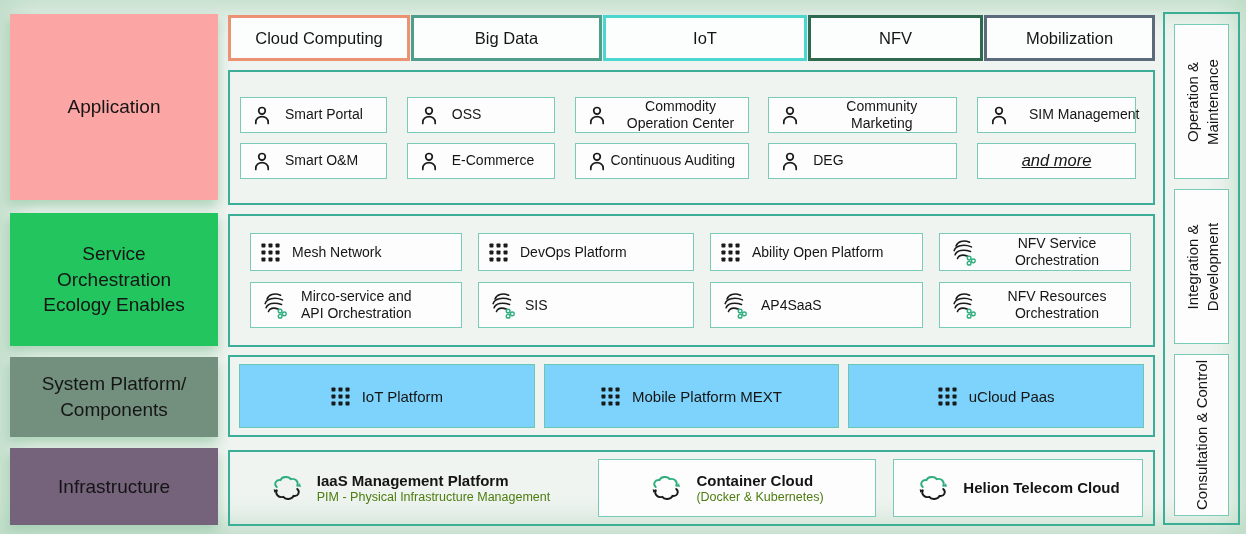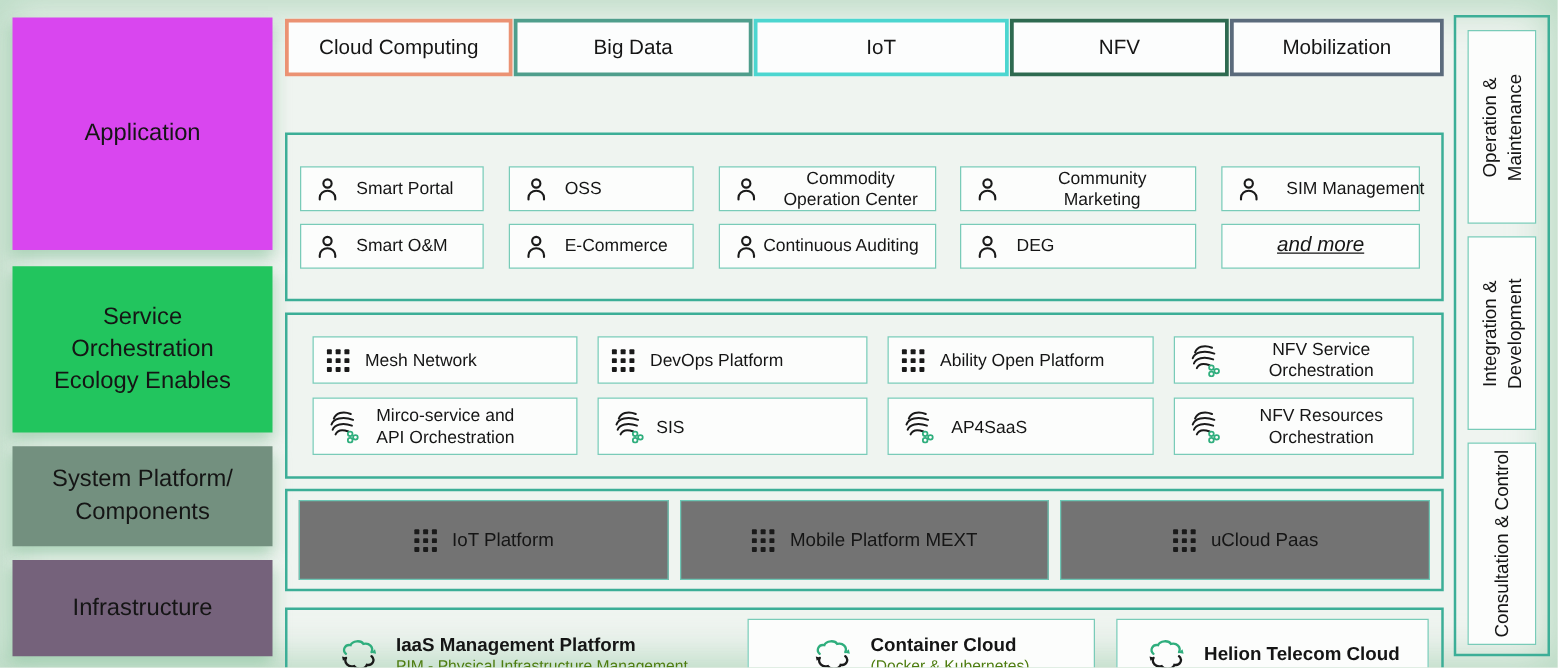--- a/index.html
+++ b/index.html
@@ -23,42 +23,42 @@
   
   .main{position:absolute;left:228px;top:0;width:927px;height:534px}
   .chips{position:absolute;top:15px;left:0;width:100%;display:flex;justify-content:space-between}
   .chip{
     height:46px;box-sizing:border-box;border:3px solid #888;background:#fcfdfd;
     display:flex;align-items:center;justify-content:center;font-size:16.5px;
   }
   .cw0{width:182px}.cw1{width:191px}.cw2{width:204px}.cw3{width:175px}.cw4{width:171px}
   .container{
     position:absolute;left:0;width:100%;box-sizing:border-box;
-    border:2px solid #3cae97;background:transparent;margin-top:36px;
+    border:2px solid #3cae97;background:transparent;
   }
   #c-app{top:70px;height:135px;display:flex;flex-direction:column;justify-content:center;gap:10px;padding:0 17px 0 10px}
   #c-orch{top:214px;height:133px;display:flex;flex-direction:column;justify-content:center;gap:11px;padding:0 22px 0 20px}
   #c-plat{top:355px;height:82px;display:flex;gap:9px;padding:7px 9px}
   #c-infra{top:450px;height:76px;border-width:2.5px;display:flex;justify-content:space-between;align-items:center;padding:20px 10px}
   .irow{display:flex;justify-content:space-between}
   .item{
     box-sizing:border-box;border:1.5px solid #79cbb8;background:#fcfdfc;
     display:flex;align-items:center;gap:12px;padding:0 6px 0 10px;
     font-size:14px;height:36px;line-height:1.2;
   }
   .aw0{width:147px}.aw1{width:148px}.aw2{width:174px}.aw3{width:189px}.aw4{width:159px}
   .ow0{width:212px}.ow1{width:216px}.ow2{width:213px}.ow3{width:192px}
   .orow1 .item{height:38px}
   .orow2 .item{height:46px}
   .lbl{white-space:nowrap}
   .lbl.c{flex:1;text-align:center;white-space:pre-line}
   .lbl.pre{white-space:pre-line}
   .item.and-more{justify-content:center;font-style:italic;text-decoration:underline;font-size:16.5px;padding:0}
   .pitem{
-    flex:1;box-sizing:border-box;border:1.5px solid #6cc6b4;background:#737373;
+    flex:1;box-sizing:border-box;border:1.5px solid #6cc6b4;background:#7dd3fc;
     display:flex;align-items:center;justify-content:center;gap:12px;font-size:15px;
   }
   .fitem{display:flex;align-items:center;justify-content:center;gap:13px;box-sizing:border-box;height:58px}
   .fitem.boxed{border:1.5px solid #79cbb8;background:#fcfdfc}
   .fw0{width:340px}.fw1{width:278px}.fw2{width:250px}
   .ftxt{display:flex;flex-direction:column;line-height:1.2;text-align:left}
   .ftitle{font-weight:bold;font-size:15px}
   .ftitle.plain{font-weight:bold}
   .fsub{font-size:12.5px;color:#4d7c0f}
   
@@ -123,21 +123,21 @@
       <path d="M7 13 C3.5 10 6 4.5 11 5.5 C12.5 1.5 20 1 22 4.5 C27 3 31 7.5 29 11.5" fill="none" stroke="#2fae7d" stroke-width="2" stroke-linecap="round"></path>
       <path d="M32 9 l-3.4 3 l4.4 1 z" fill="#2fae7d"></path>
       <path d="M29 15 C32.5 18 30 23.5 25 22.5 C23.5 26.5 16 27 14 23.5 C9 25 5 20.5 7 16.5" fill="none" stroke="#1a1a1a" stroke-width="2" stroke-linecap="round"></path>
       <path d="M4.4 19 l3.6 -2.7 l-4.4 -1 z" fill="#1a1a1a"></path>
     </symbol>
   </defs>
 </svg>
 
 <div class="stage">
 
-  <div class="lblock" id="lb0" style="background-color: #d946ef;">
+  <div class="lblock" id="lb0" style="background-color: #fca5a5;">
     <span>Application</span>
   </div>
   <div class="lblock" id="lb1" style="background-color: #22c55e; justify-content: center;">
     <span>Service
 Orchestration
 Ecology Enables</span>
   </div>
   <div class="lblock" id="lb2" style="background-color: rgb(115, 144, 127);">
     <span>System Platform/
 Components</span>

